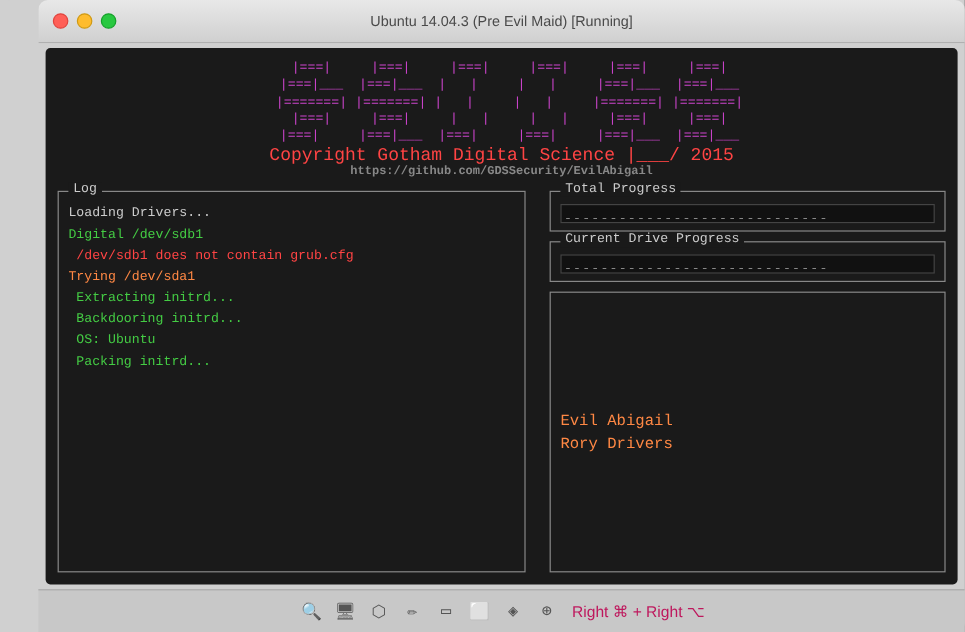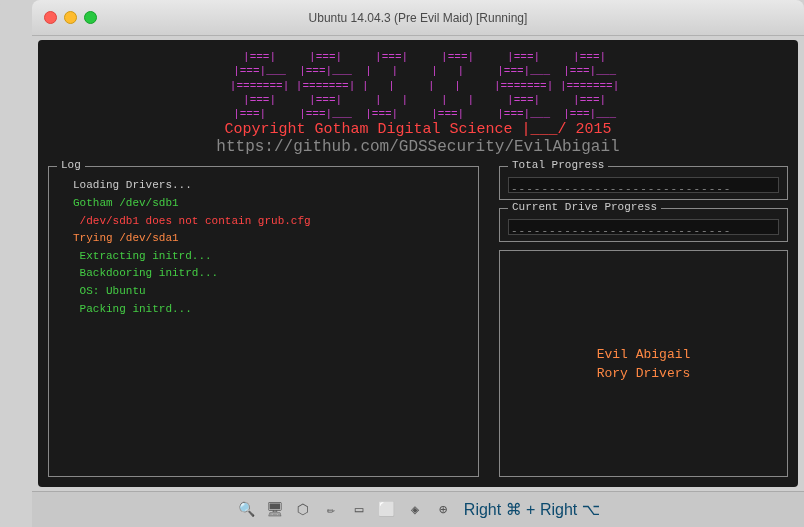--- a/index.html
+++ b/index.html
@@ -81,22 +81,23 @@
     }
 
     .copyright-line {
       color: #ff4444;
       font-size: 15px;
       font-family: 'Courier New', monospace;
     }
 
     .url-line {
       color: #888888;
-      font-size: 16px;
-      font-family: 'Courier New', monospace;
+      font-size: 10px;
+      font-family: 'Courier New', monospace;
+      font-weight: bold;
     }
 
     
     .bottom-section {
       display: flex;
       gap: 20px;
       flex: 1;
     }
 
     
@@ -116,31 +117,30 @@
       font-size: 11px;
       padding: 0 4px;
       font-family: 'Courier New', monospace;
     }
 
     .log-content {
       margin-top: 4px;
       font-size: 11px;
       line-height: 1.6;
       font-family: 'Courier New', monospace;
-      margin-left: 16px;
     }
 
     .log-white { color: #cccccc; }
     .log-green { color: #44cc44; }
     .log-red { color: #ff4444; }
     .log-orange { color: #ff8844; }
 
     
     .right-panel {
-      width: 289px;
+      width: 330px;
       display: flex;
       flex-direction: column;
       gap: 8px;
     }
 
     
     .progress-panel {
       border: 1px solid #888;
       padding: 6px 8px;
       position: relative;
@@ -161,21 +161,21 @@
     }
 
     
     .info-panel {
       border: 1px solid #888;
       padding: 10px 8px;
       flex: 1;
       display: flex;
       flex-direction: column;
       justify-content: center;
-      align-items: center;
+      align-items: flex-start;
       gap: 4px;
     }
 
     .info-text {
       color: #ff8844;
       font-size: 13px;
       font-family: 'Courier New', monospace;
       text-align: center;
     }
 
@@ -197,22 +197,22 @@
       display: flex;
       align-items: center;
       justify-content: center;
       font-size: 14px;
       color: #555;
       cursor: pointer;
     }
 
     .toolbar-shortcut {
       font-family: -apple-system, sans-serif;
-      font-size: 16px;
-      color: #0c4a6e;
+      font-size: 13px;
+      color: #be185d;
       margin-left: 4px;
     }
   </style>
 </head>
 <body>
 
 <div class="window">
 
   <div class="titlebar">
     <div class="window-controls">
@@ -234,21 +234,21 @@
       <div class="copyright-line">Copyright Gotham Digital Science |___/ 2015</div>
       <div class="url-line">https://github.com/GDSSecurity/EvilAbigail</div>
     </div>
 
     <div class="bottom-section">
 
       <div class="log-panel">
         <span class="panel-label">Log</span>
         <div class="log-content">
           <div class="log-white">Loading Drivers...</div>
-          <div class="log-green">Gotham /dev/sdb1</div>
+          <div class="log-green">Digital /dev/sdb1</div>
           <div class="log-red">&nbsp;/dev/sdb1 does not contain grub.cfg</div>
           <div class="log-orange">Trying /dev/sda1</div>
           <div class="log-green">&nbsp;Extracting initrd...</div>
           <div class="log-green">&nbsp;Backdooring initrd...</div>
           <div class="log-green">&nbsp;OS: Ubuntu</div>
           <div class="log-green">&nbsp;Packing initrd...</div>
         </div>
       </div>
 
       <div class="right-panel">

